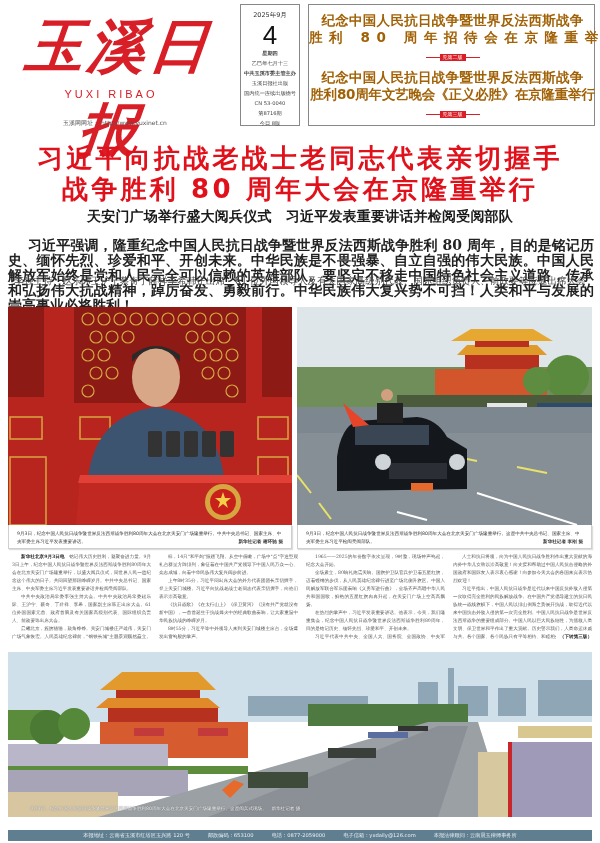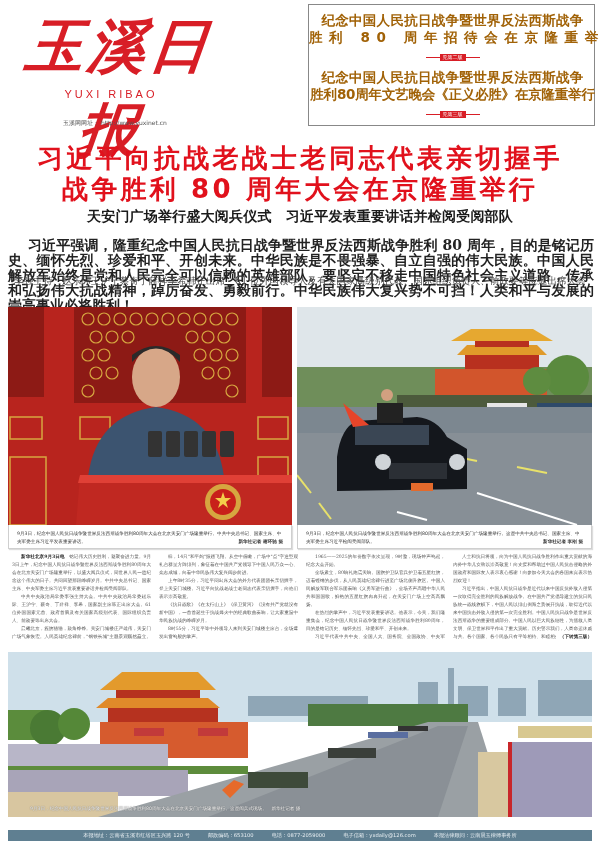--- a/index.html
+++ b/index.html
@@ -71,20 +71,32 @@
 </head>
 <body>
 
 <div class="masthead">
   <div class="logo">
     <div class="logo-text">玉溪日报</div>
   </div>
   <div class="pinyin">YUXI RIBAO</div>
   <div class="website">玉溪网网址： http://www.yuxinet.cn</div>
 
+  <div class="datebox">
+    <div class="ym">2025年9月</div>
+    <div class="day">4</div>
+    <div class="line b">星期四</div>
+    <div class="line">乙巳年七月十三</div>
+    <div class="line b">中共玉溪市委主管主办</div>
+    <div class="line">玉溪日报社出版</div>
+    <div class="line">国内统一连续出版物号</div>
+    <div class="line">CN 53-0040</div>
+    <div class="line">第8716期</div>
+    <div class="line">今日 8版</div>
+  </div>
 
   <div class="teaserbox">
     <div class="teaser" style="top:7px;">
       <div class="t">纪念中国人民抗日战争暨世界反法西斯战争</div>
       <div class="t" style="letter-spacing:6.6px;">胜利 80 周年招待会在京隆重举行</div>
       <div class="see">
         <span class="rule"></span><span class="tag">见第二版</span><span class="rule"></span>
       </div>
     </div>
     <div class="teaser" style="top:64px;">

